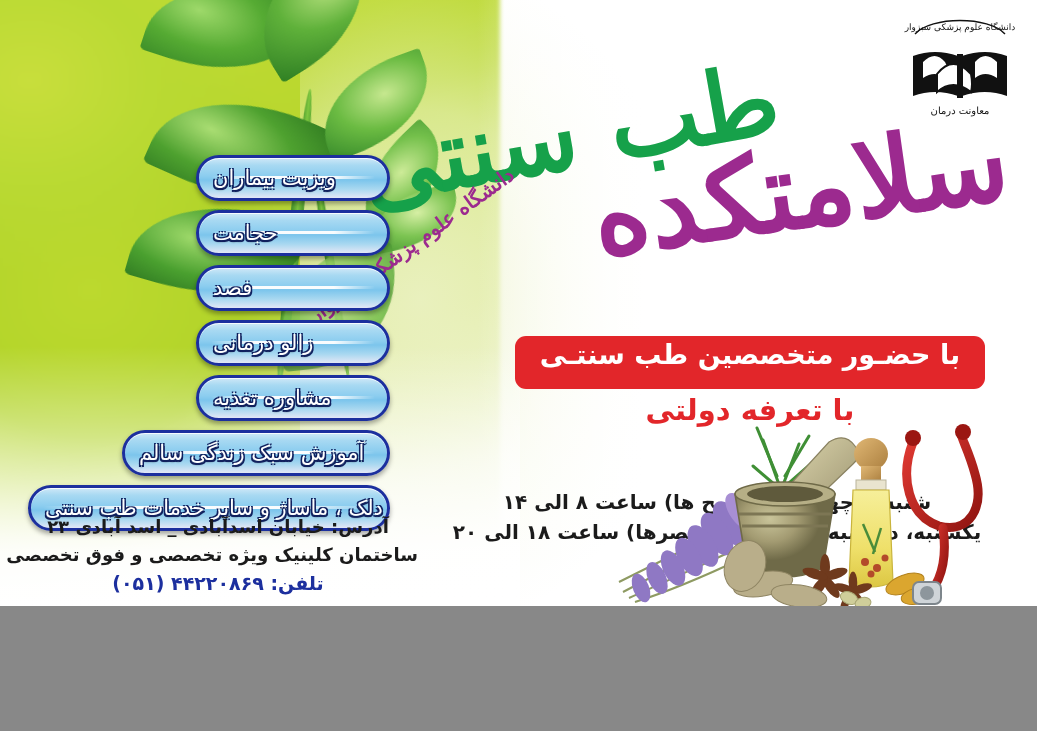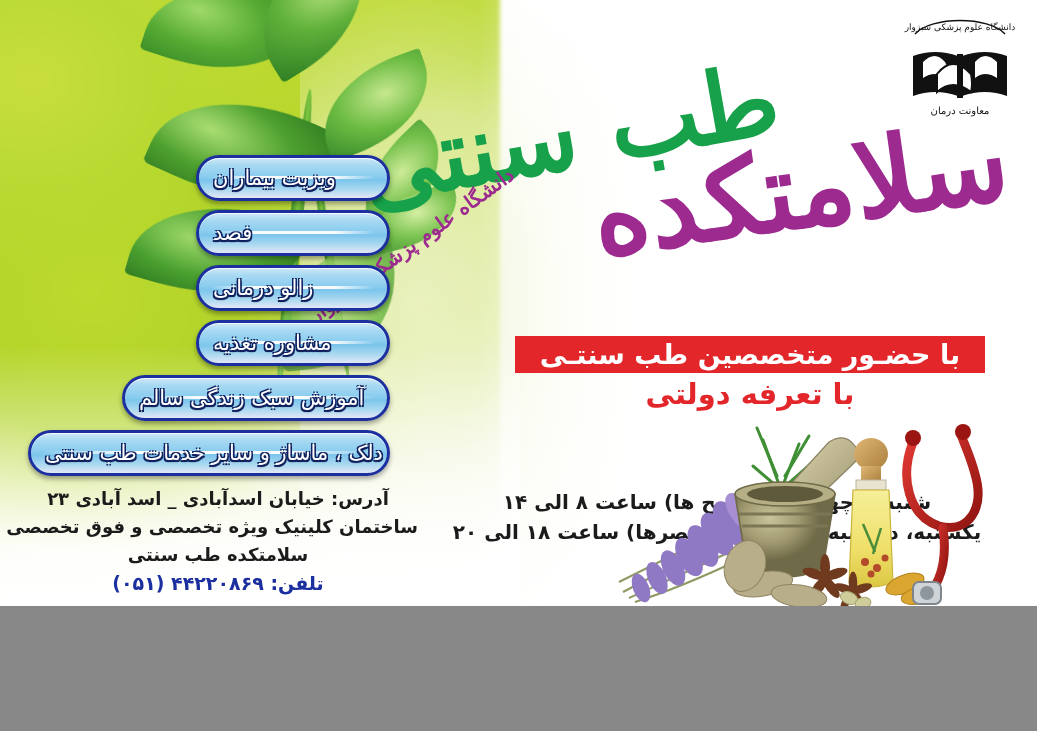--- a/index.html
+++ b/index.html
@@ -142,23 +142,24 @@
     position:absolute;right:52px;top:336px;width:470px;
     text-align:center;direction:rtl;
   }
   .hl1{
     font-size:29px;font-weight:bold;color:#e2262a;
     letter-spacing:-0.3px;white-space:nowrap;
     margin-bottom:4px;
   }
   .hl2-band{
     background:#e2262a;
-    padding:3px 10px 3px 10px;
+    padding:3px 10px 19px 10px;
     display:block;
     margin:0 auto 4px auto;
+    border-radius:11px;
   }
   .hl2{
     font-size:27px;font-weight:bold;color:#ffffff;
     white-space:nowrap;letter-spacing:-0.3px;
   }
   .hl3{
     font-size:29px;font-weight:bold;color:#e2262a;
     white-space:nowrap;letter-spacing:-0.3px;
   }
 
@@ -242,20 +243,24 @@
   <div class="title-wrap">
     <div class="title-sub-green">طب سنتی</div>
     <div class="title-main">سلامتکده</div>
     <div class="title-univ">دانشگاه علوم پزشکی سبزوار</div>
   </div>
 
   <div class="btn-col">
     <div class="svc-btn w-narrow">
       <span class="sheen"></span>
       <span class="lbl">ویزیت بیماران</span>
+    </div>
+    <div class="svc-btn w-narrow">
+      <span class="sheen"></span>
+      <span class="lbl">حجامت</span>
     </div>
     <div class="svc-btn w-narrow">
       <span class="sheen"></span>
       <span class="lbl">فصد</span>
     </div>
     <div class="svc-btn w-narrow">
       <span class="sheen"></span>
       <span class="lbl">زالو درمانی</span>
     </div>
     <div class="svc-btn w-narrow">
@@ -414,17 +419,16 @@
       <g>
         <rect x="300" y="176" width="28" height="22" rx="6" fill="#cfd4d8" stroke="#7e868c" stroke-width="2"></rect>
         <circle cx="314" cy="187" r="7" fill="#8d969c"></circle>
       </g>
     </svg>
   </div>
 
   <div class="address">
     <div class="addr-line">آدرس: خیابان اسدآبادی _ اسد آبادی ۲۳</div>
     <div class="addr-line">ساختمان کلینیک ویژه تخصصی و فوق تخصصی – طبقه دوم</div>
-    <div class="addr-line">سلامتکده طب سنتی</div>
     <div class="addr-line phone">تلفن: ۴۴۲۲۰۸۶۹ (۰۵۱)</div>
   </div>
 
 </div>
 
 </body></html>

